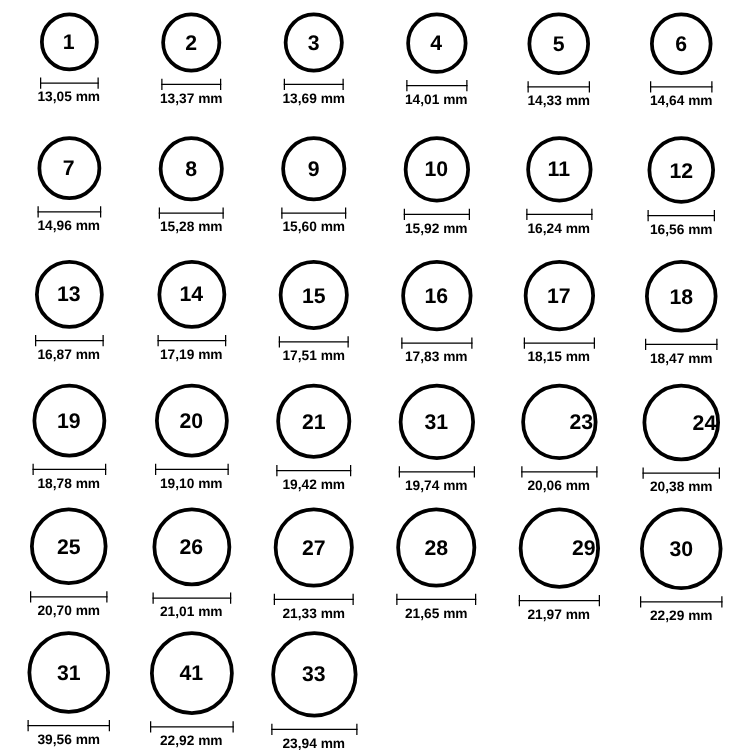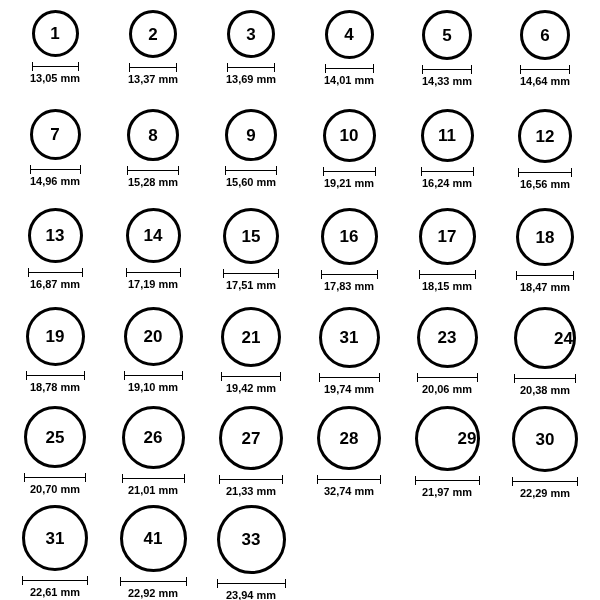--- a/index.html
+++ b/index.html
@@ -200,21 +200,21 @@
       <div class="ring-cell">
         <div class="ring-circle" style="width: 53px; height: 53px;">
           <span class="ring-number">10</span>
         </div>
         <div class="measure">
           <div class="bar" style="width: 53px;">
             <span class="cap left"></span>
             <span class="cap right"></span>
           </div>
         </div>
-        <div class="ring-label">19,21 mm</div>
+        <div class="ring-label">15,92 mm</div>
       </div>
       <div class="ring-cell">
         <div class="ring-circle" style="width: 53px; height: 53px; align-items: center;">
           <span class="ring-number">11</span>
         </div>
         <div class="measure">
           <div class="bar" style="width: 53px;">
             <span class="cap left"></span>
             <span class="cap right"></span>
           </div>
@@ -347,21 +347,21 @@
         </div>
         <div class="measure">
           <div class="bar" style="width: 61px;">
             <span class="cap left"></span>
             <span class="cap right"></span>
           </div>
         </div>
         <div class="ring-label">19,74 mm</div>
       </div>
       <div class="ring-cell">
-        <div class="ring-circle" style="width: 61px; height: 61px;">
+        <div class="ring-circle" style="width: 61px; height: 61px; justify-content: flex-end;">
           <span class="ring-number">23</span>
         </div>
         <div class="measure">
           <div class="bar" style="width: 61px;">
             <span class="cap left"></span>
             <span class="cap right"></span>
           </div>
         </div>
         <div class="ring-label">20,06 mm</div>
       </div>
@@ -416,21 +416,21 @@
       <div class="ring-cell">
         <div class="ring-circle" style="width: 64px; height: 64px;">
           <span class="ring-number">28</span>
         </div>
         <div class="measure">
           <div class="bar" style="width: 64px;">
             <span class="cap left"></span>
             <span class="cap right"></span>
           </div>
         </div>
-        <div class="ring-label">32,74 mm</div>
+        <div class="ring-label">21,65 mm</div>
       </div>
       <div class="ring-cell">
         <div class="ring-circle" style="width: 65px; height: 65px; justify-content: flex-end;">
           <span class="ring-number">29</span>
         </div>
         <div class="measure">
           <div class="bar" style="width: 65px;">
             <span class="cap left"></span>
             <span class="cap right"></span>
           </div>
@@ -452,21 +452,21 @@
       <div class="ring-cell">
         <div class="ring-circle" style="width: 66px; height: 66px;">
           <span class="ring-number">31</span>
         </div>
         <div class="measure">
           <div class="bar" style="width: 66px;">
             <span class="cap left"></span>
             <span class="cap right"></span>
           </div>
         </div>
-        <div class="ring-label">22,61 mm</div>
+        <div class="ring-label">39,56 mm</div>
       </div>
       <div class="ring-cell">
         <div class="ring-circle" style="width: 67px; height: 67px;">
           <span class="ring-number">41</span>
         </div>
         <div class="measure">
           <div class="bar" style="width: 67px;">
             <span class="cap left"></span>
             <span class="cap right"></span>
           </div>

